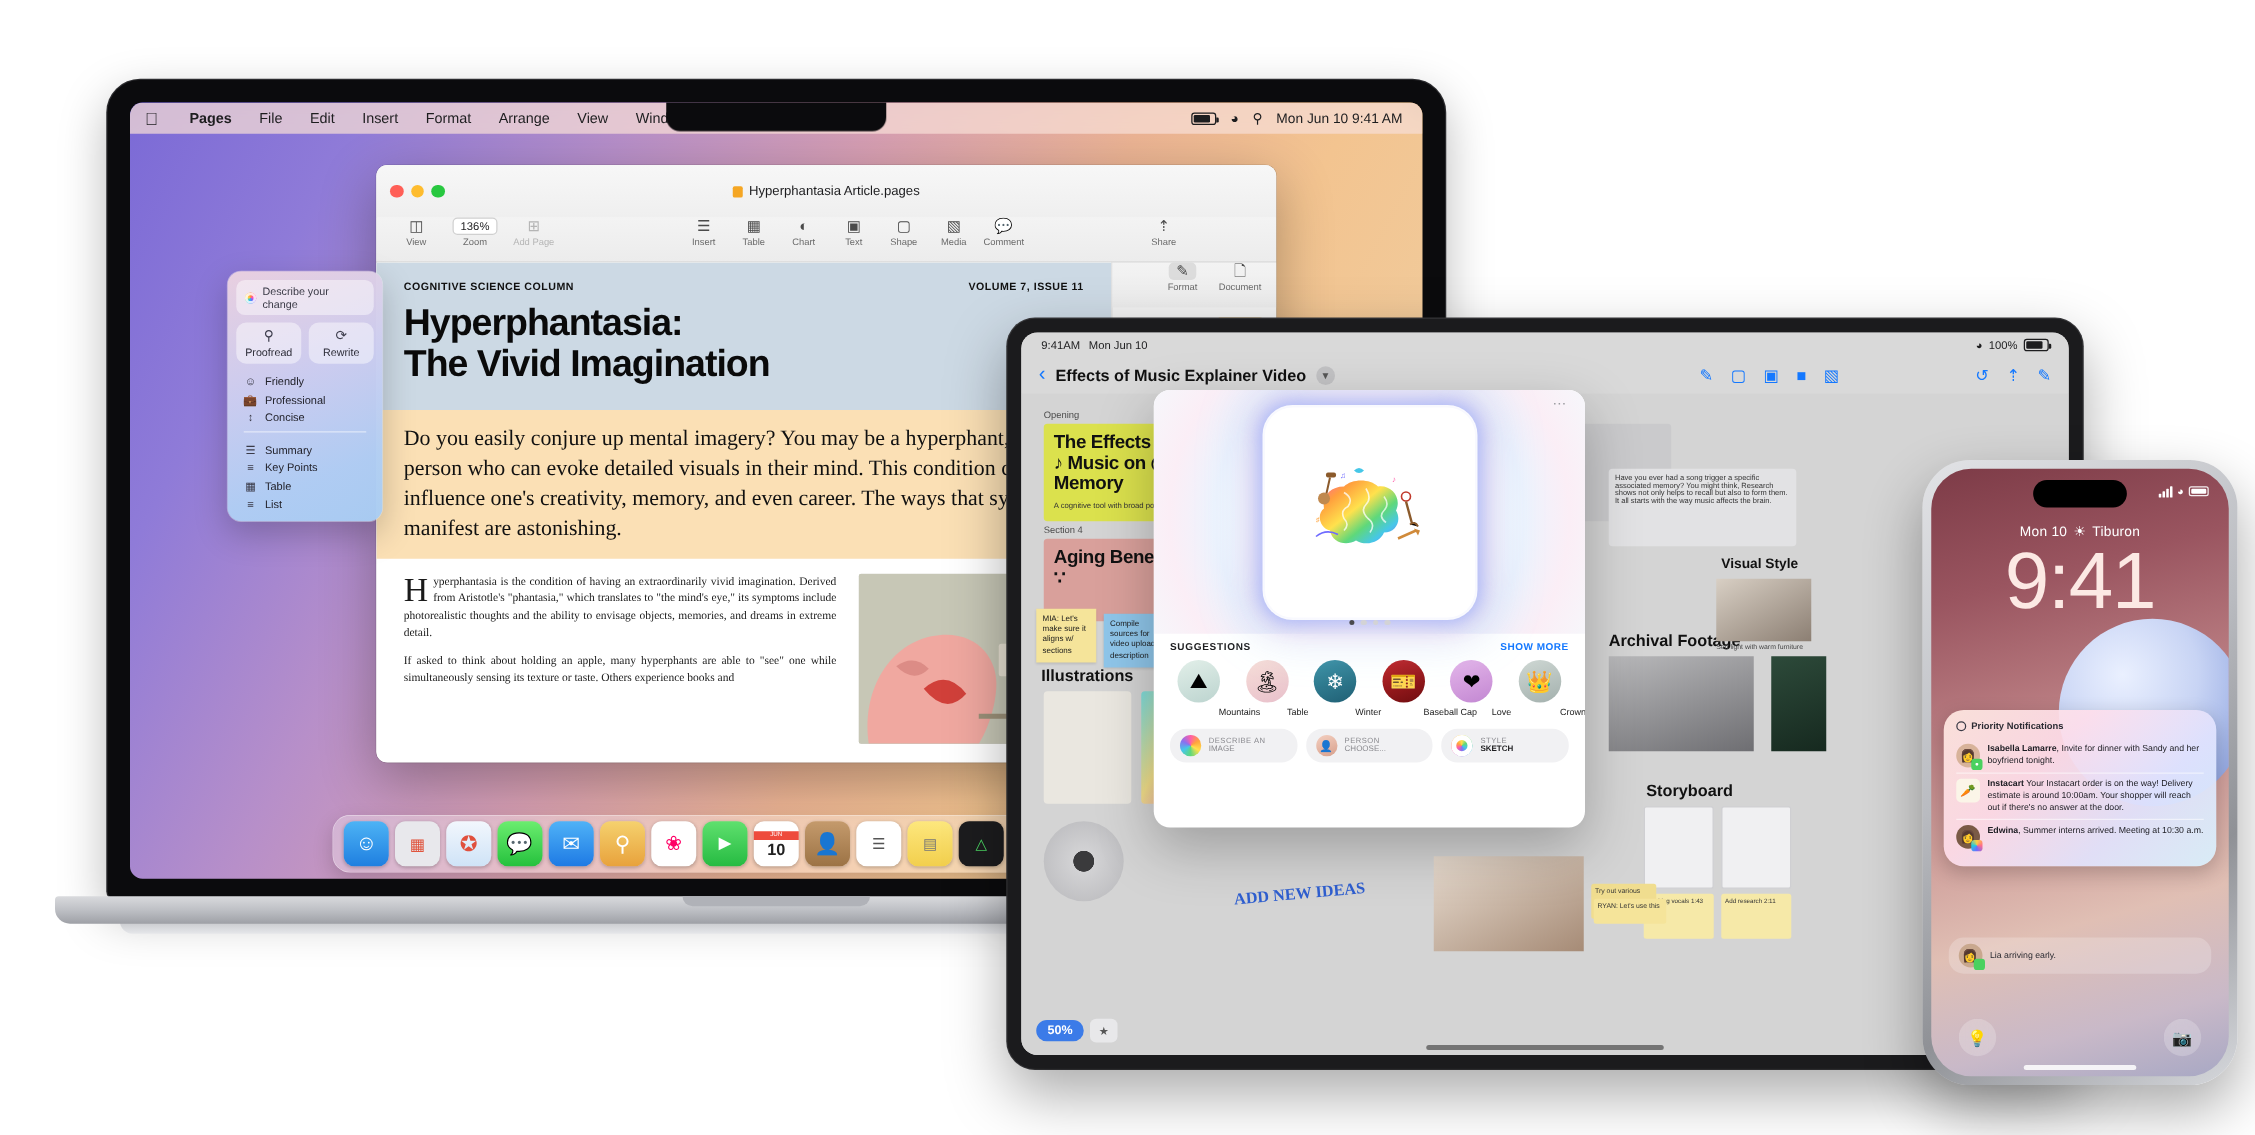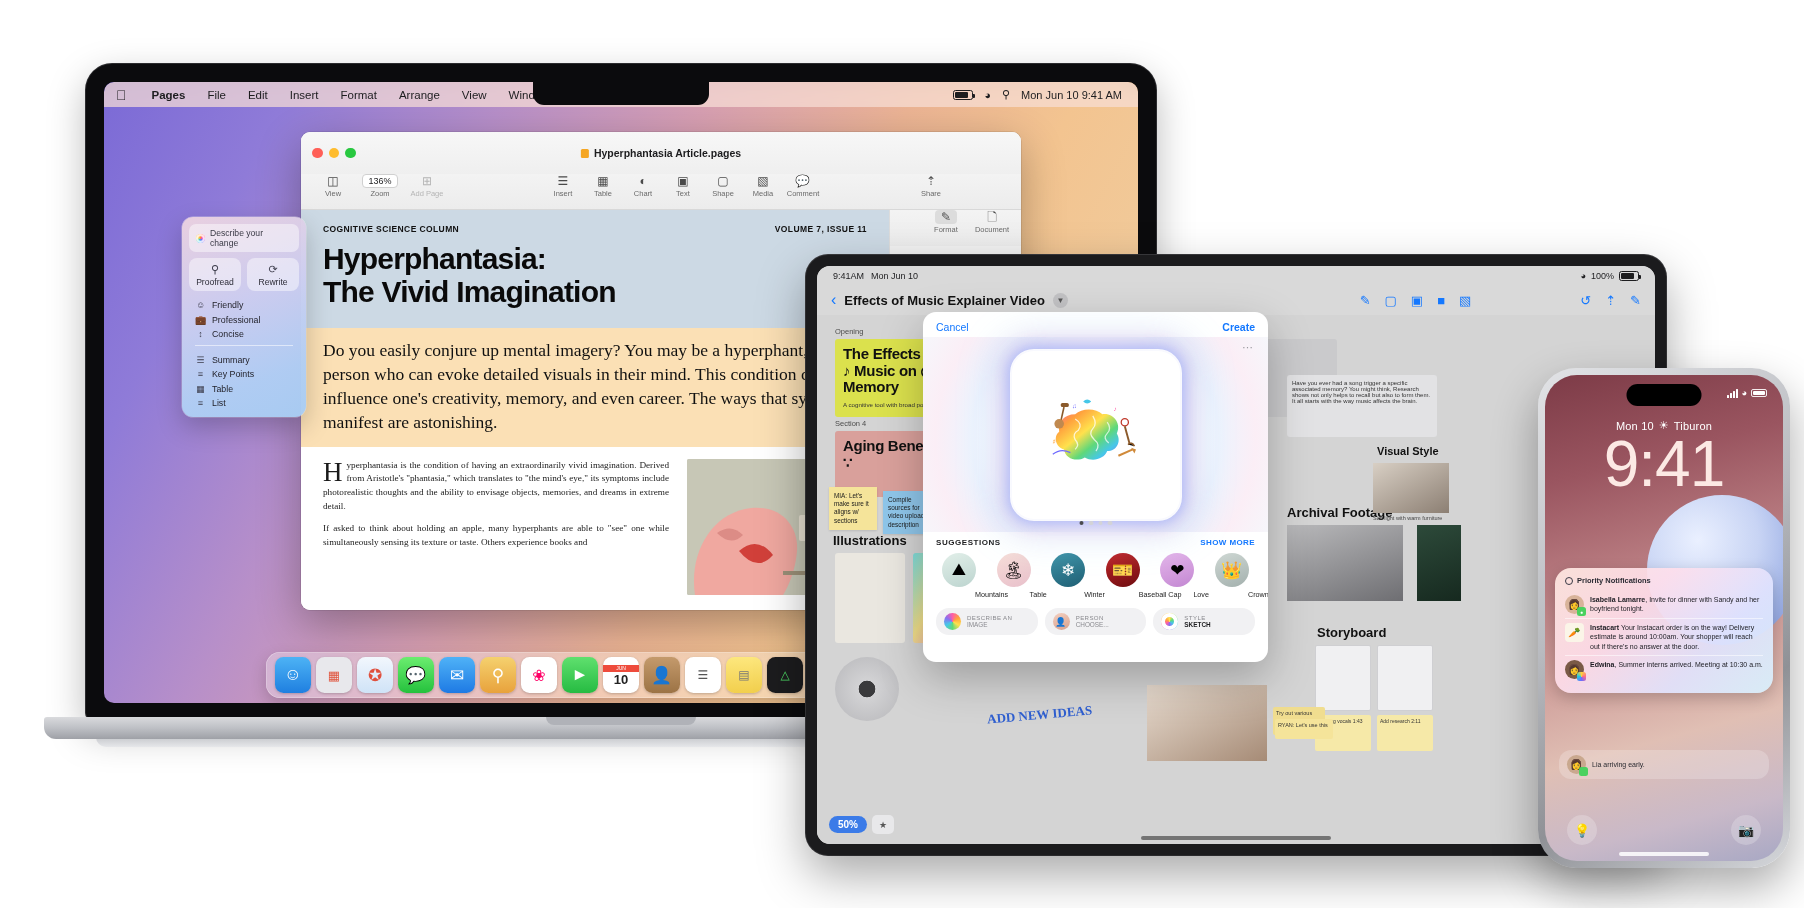--- a/index.html
+++ b/index.html
@@ -40,21 +40,21 @@
   
   .pageswin { position:absolute; left:197px; top:50px; width:720px; height:478px;
     background:#f6f6f6; border-radius:9px; overflow:hidden; z-index:20;
     box-shadow:0 14px 44px rgba(0,0,0,.30), 0 0 0 .5px rgba(0,0,0,.16); }
   .pw-title { height:42px; background:linear-gradient(180deg,#f7f7f7,#efefef);
     display:flex; align-items:center; padding:0 11px; position:relative; }
   .tl { display:flex; gap:6px; }
   .tl i { width:10.5px; height:10.5px; border-radius:50%; display:block; }
   .tl .r{background:#ff5f57}.tl .y{background:#febc2e}.tl .g{background:#28c840}
   .pw-doc { position:absolute; left:50%; transform:translateX(-50%); display:flex; align-items:center;
-    gap:5px; font-size:10.5px; font-weight:bold; color:#1d1d1f; }
+    gap:5px; font-size:10.5px; font-weight:normal; color:#1d1d1f; }
   .pw-doc .ico { width:8px; height:9px; background:#f5a623; border-radius:1.5px; display:inline-block; }
   .pw-tools { height:36px; display:flex; align-items:flex-start; padding:0 12px; position:relative;
     background:linear-gradient(180deg,#f3f3f3,#ececec); border-bottom:.5px solid #d8d8d8; }
   .tool { display:flex; flex-direction:column; align-items:center; width:40px; gap:1px; }
   .tool .gl { font-size:12px; color:#4a4a4a; height:14px; line-height:14px; }
   .tool .lb { font-size:7.5px; color:#6a6a6a; }
   .tool.dim .gl,.tool.dim .lb { color:#b5b5b5; }
   .zoombox { display:flex; flex-direction:column; align-items:center; width:54px; gap:1px; }
   .zoomsel { font-size:9px; background:#fff; border:.5px solid #d0d0d0; border-radius:4px;
     padding:1px 5px; color:#1d1d1f; }
@@ -556,24 +556,20 @@
 
           <div style="position:absolute;left:170px;top:392px;font-size:13px;color:#2f5fd0;font-family:'Liberation Serif',serif;transform:rotate(-5deg);font-weight:bold">ADD NEW IDEAS</div>
 
           <div class="ip-zoom">
             <span class="zchip">50%</span>
             <span class="zstar">★</span>
           </div>
         </div>
 
         <div class="sheet">
-          <div class="sh-top">
-            <span class="sh-cancel">Cancel</span>
-            <span class="sh-create">Create</span>
-          </div>
           <div class="sh-canvas">
             <span class="sh-dots3">⋯</span>
             <div class="genbox">
               <svg class="brain" viewBox="0 0 120 92">
                 <defs>
                   <linearGradient id="bg1" x1="0" y1="0" x2="1" y2="1">
                     <stop offset="0%" stop-color="#ff5ea8"></stop>
                       <stop offset="22%" stop-color="#ff9f3d"></stop>
                     <stop offset="45%" stop-color="#ffe14d"></stop>
                       <stop offset="65%" stop-color="#5fd87a"></stop>

